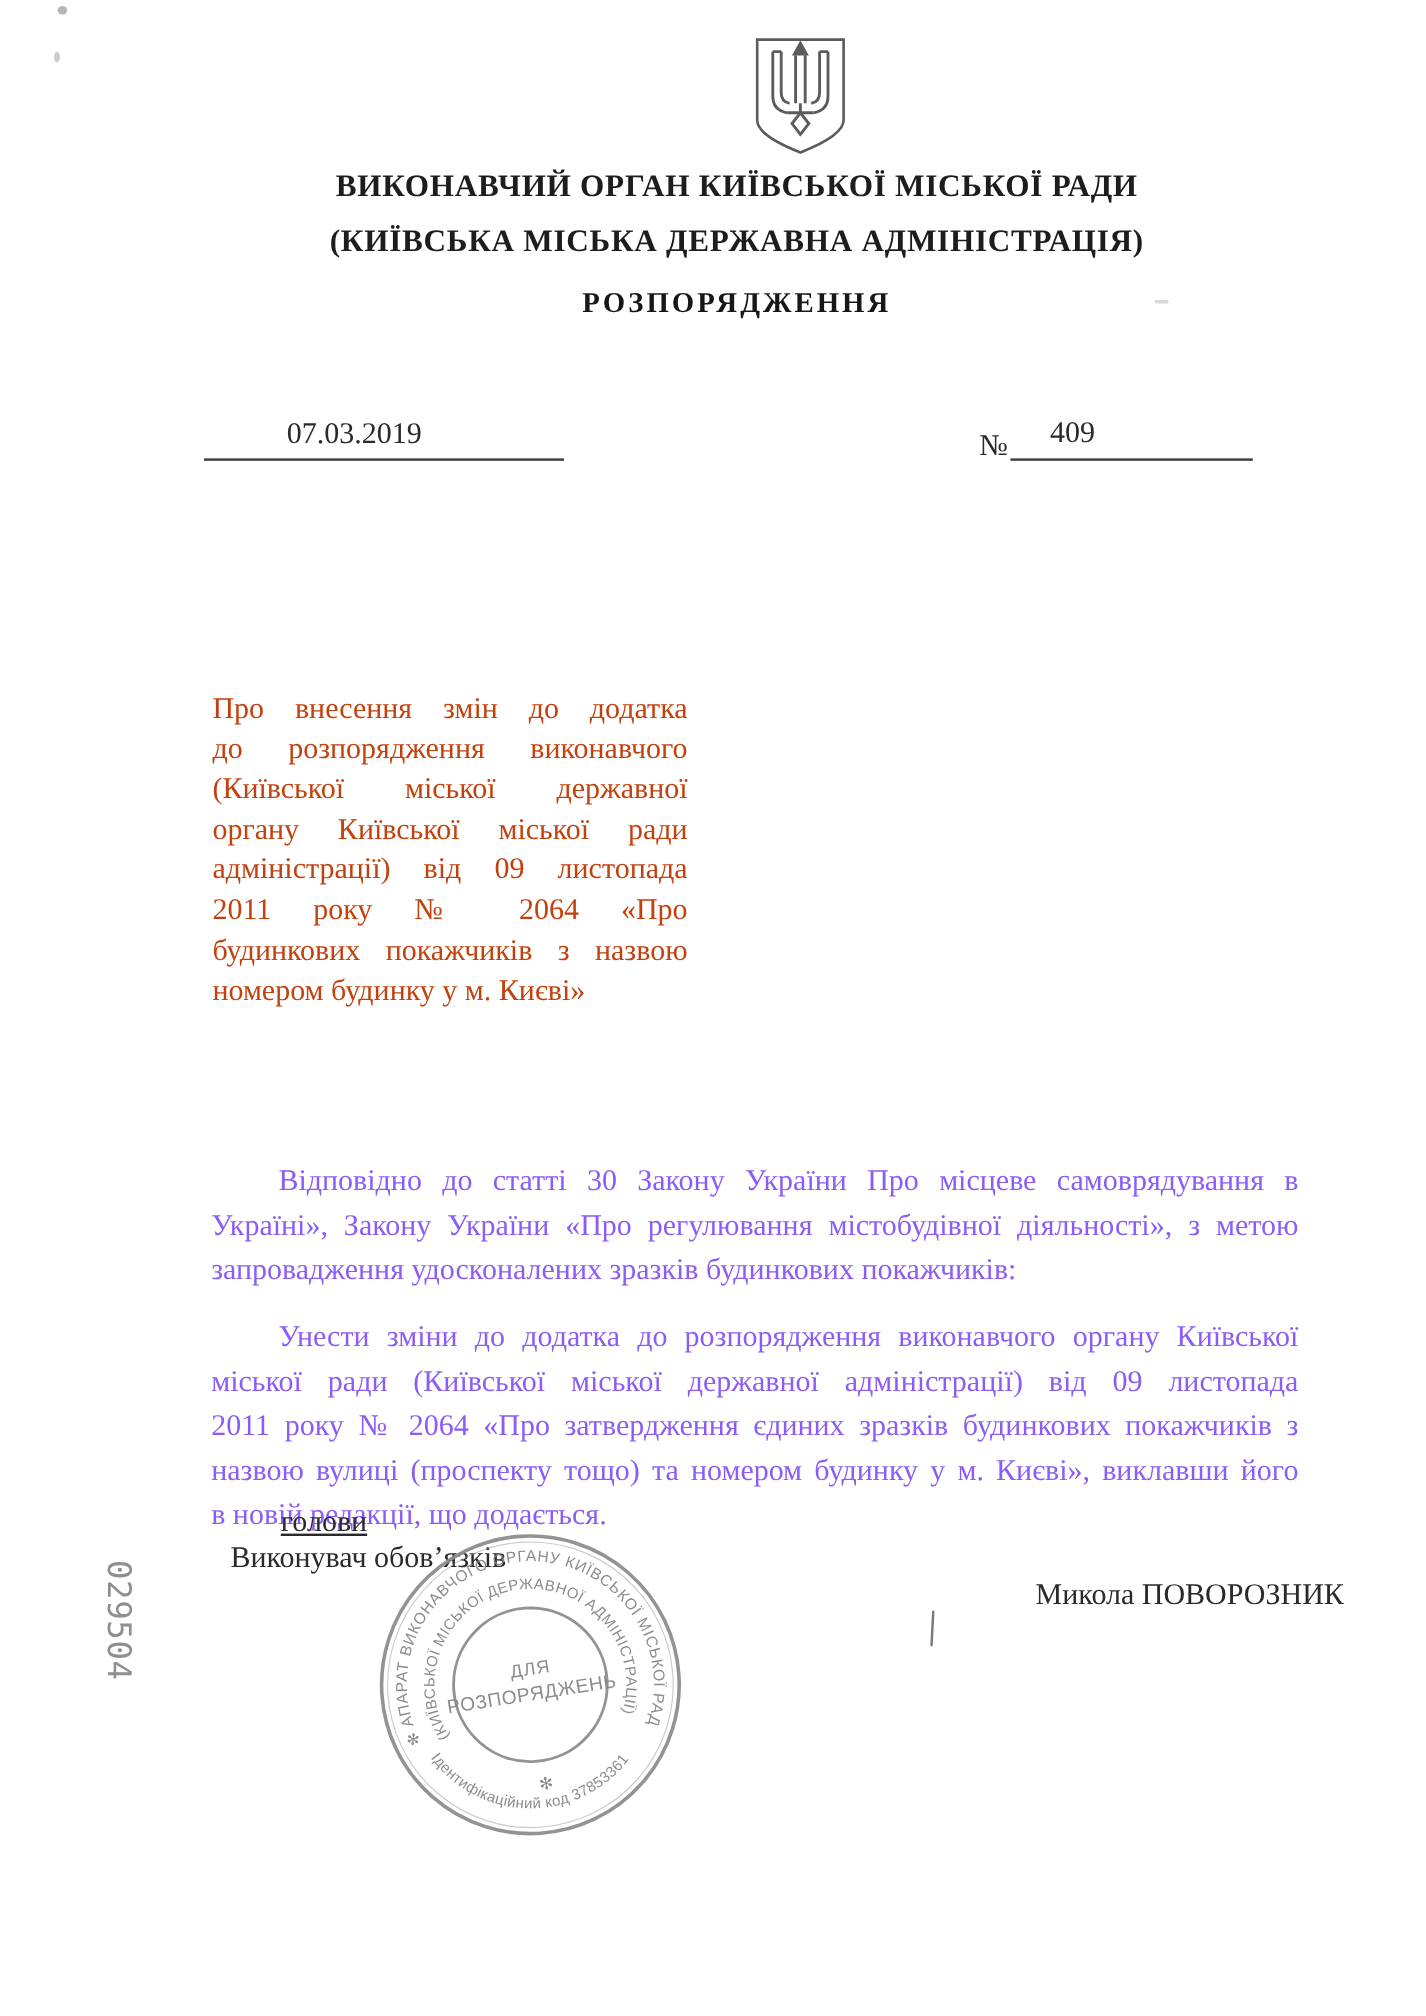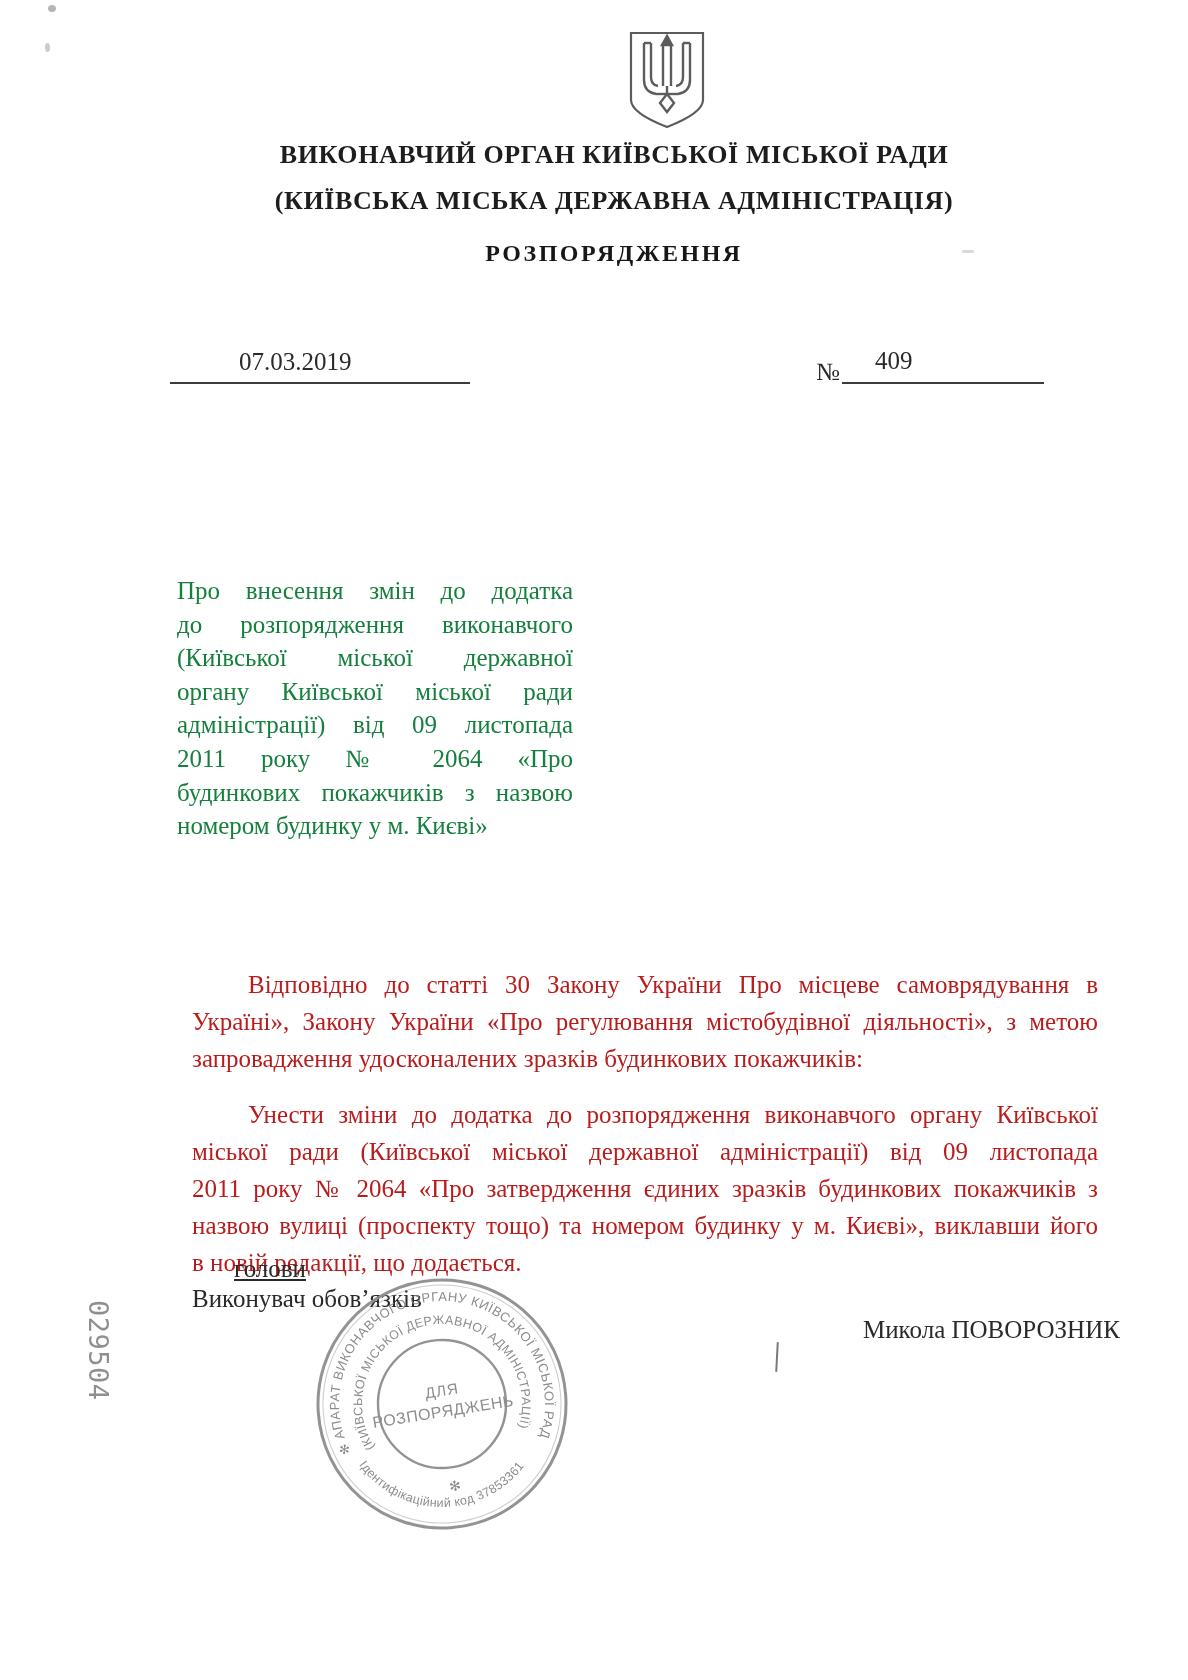--- a/index.html
+++ b/index.html
@@ -24,23 +24,23 @@
     font-weight:bold;font-size:24px;letter-spacing:2.5px;color:#171717;
   }
 
   
   .meta-text{font-size:25px;color:#2a2a2a;}
   .u-line{height:2px;background:#3c3c3c;}
 
   
   .subject{
     left:157px;top:574px;width:396px;
-    font-size:25px;line-height:33.6px;color:#15803d;
+    font-size:25px;line-height:33.6px;color:#c2410c;
   }
-  .para{ left:172px;width:906px;font-size:25px;line-height:37px;color:#b91c1c;}
+  .para{ left:156px;width:906px;font-size:25px;line-height:37px;color:#8b5cf6;}
   .jline{text-align:justify;text-align-last:justify;}
   .jline.last{text-align:left;text-align-last:left;}
   .jline.indent{padding-left:56px;}
 
   
   .sig{font-size:25px;color:#2a2a2a;}
 
   
   .stamp{opacity:0.92;}
   .stamp text{font-family:"Liberation Sans","DejaVu Sans",sans-serif;fill:#838383;}

